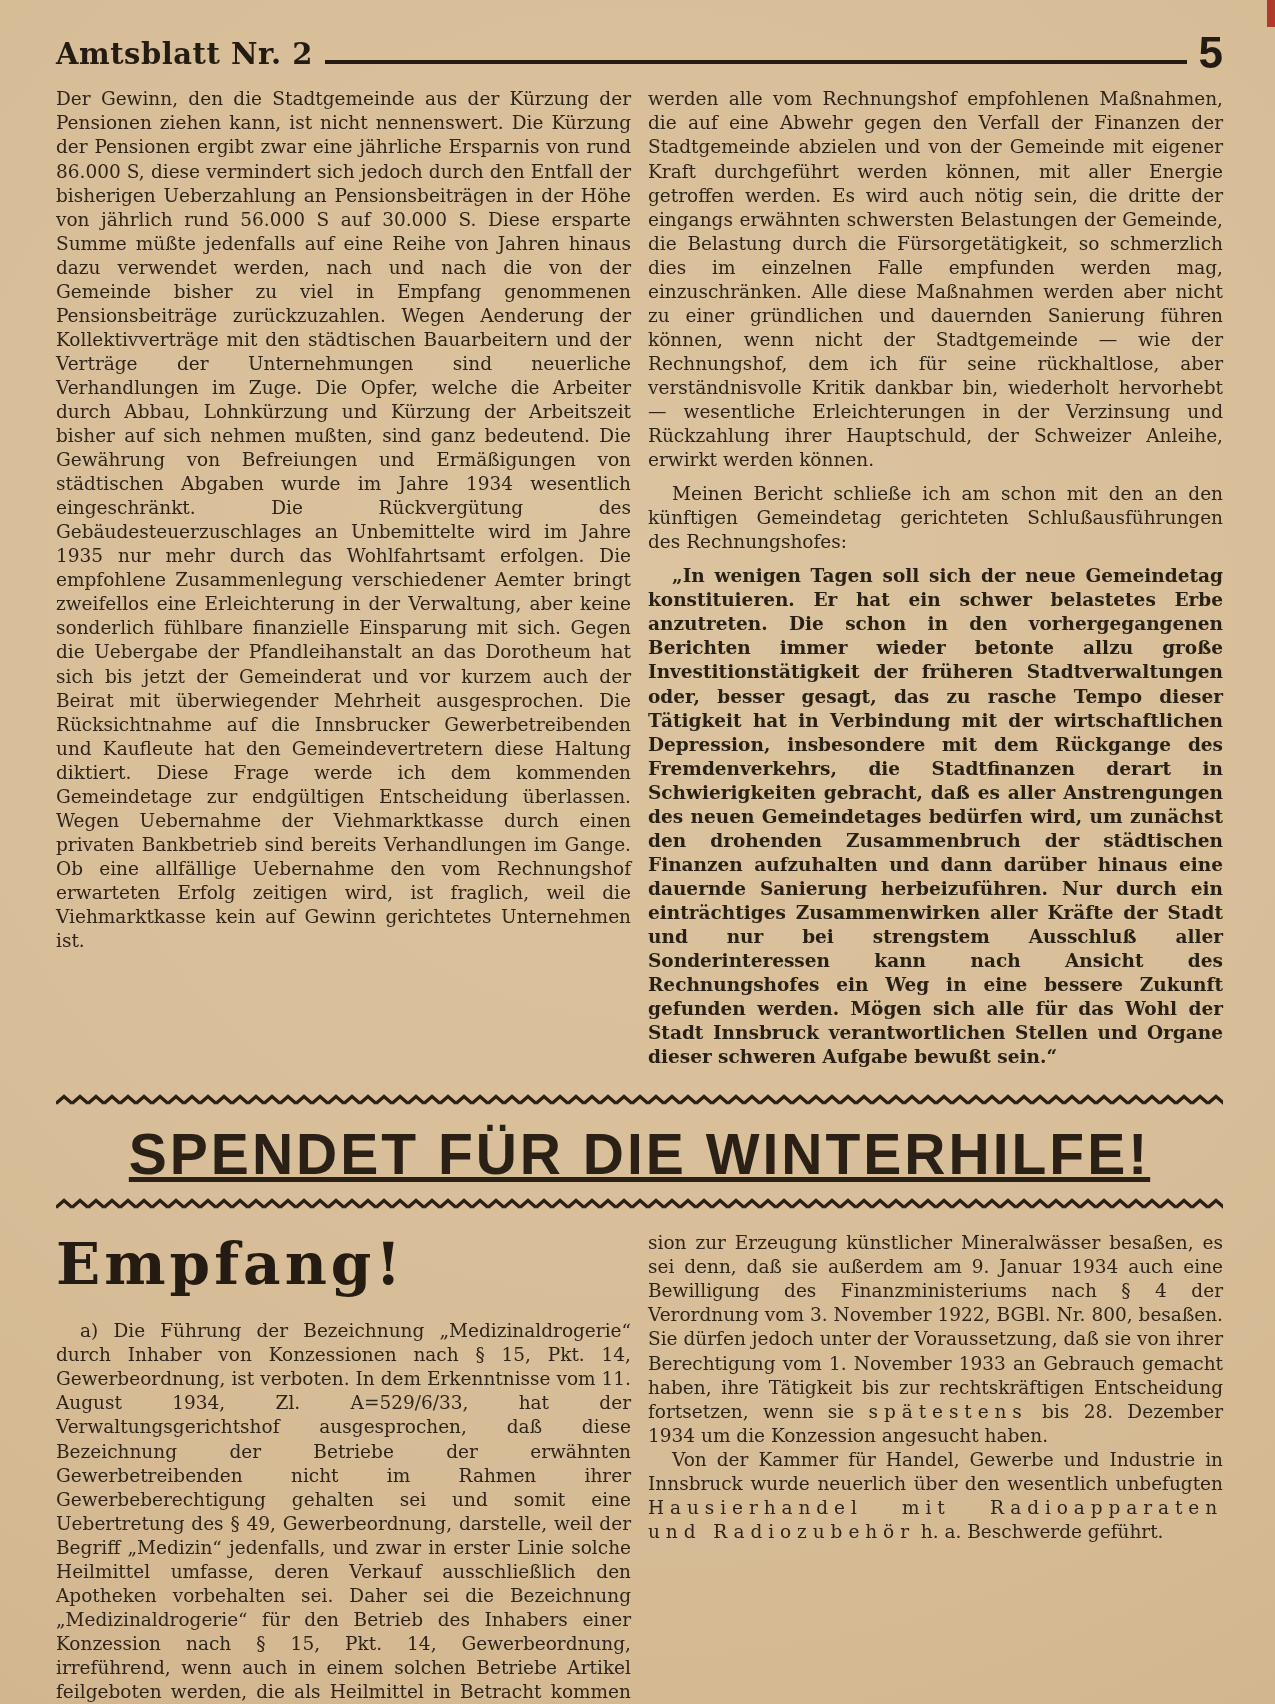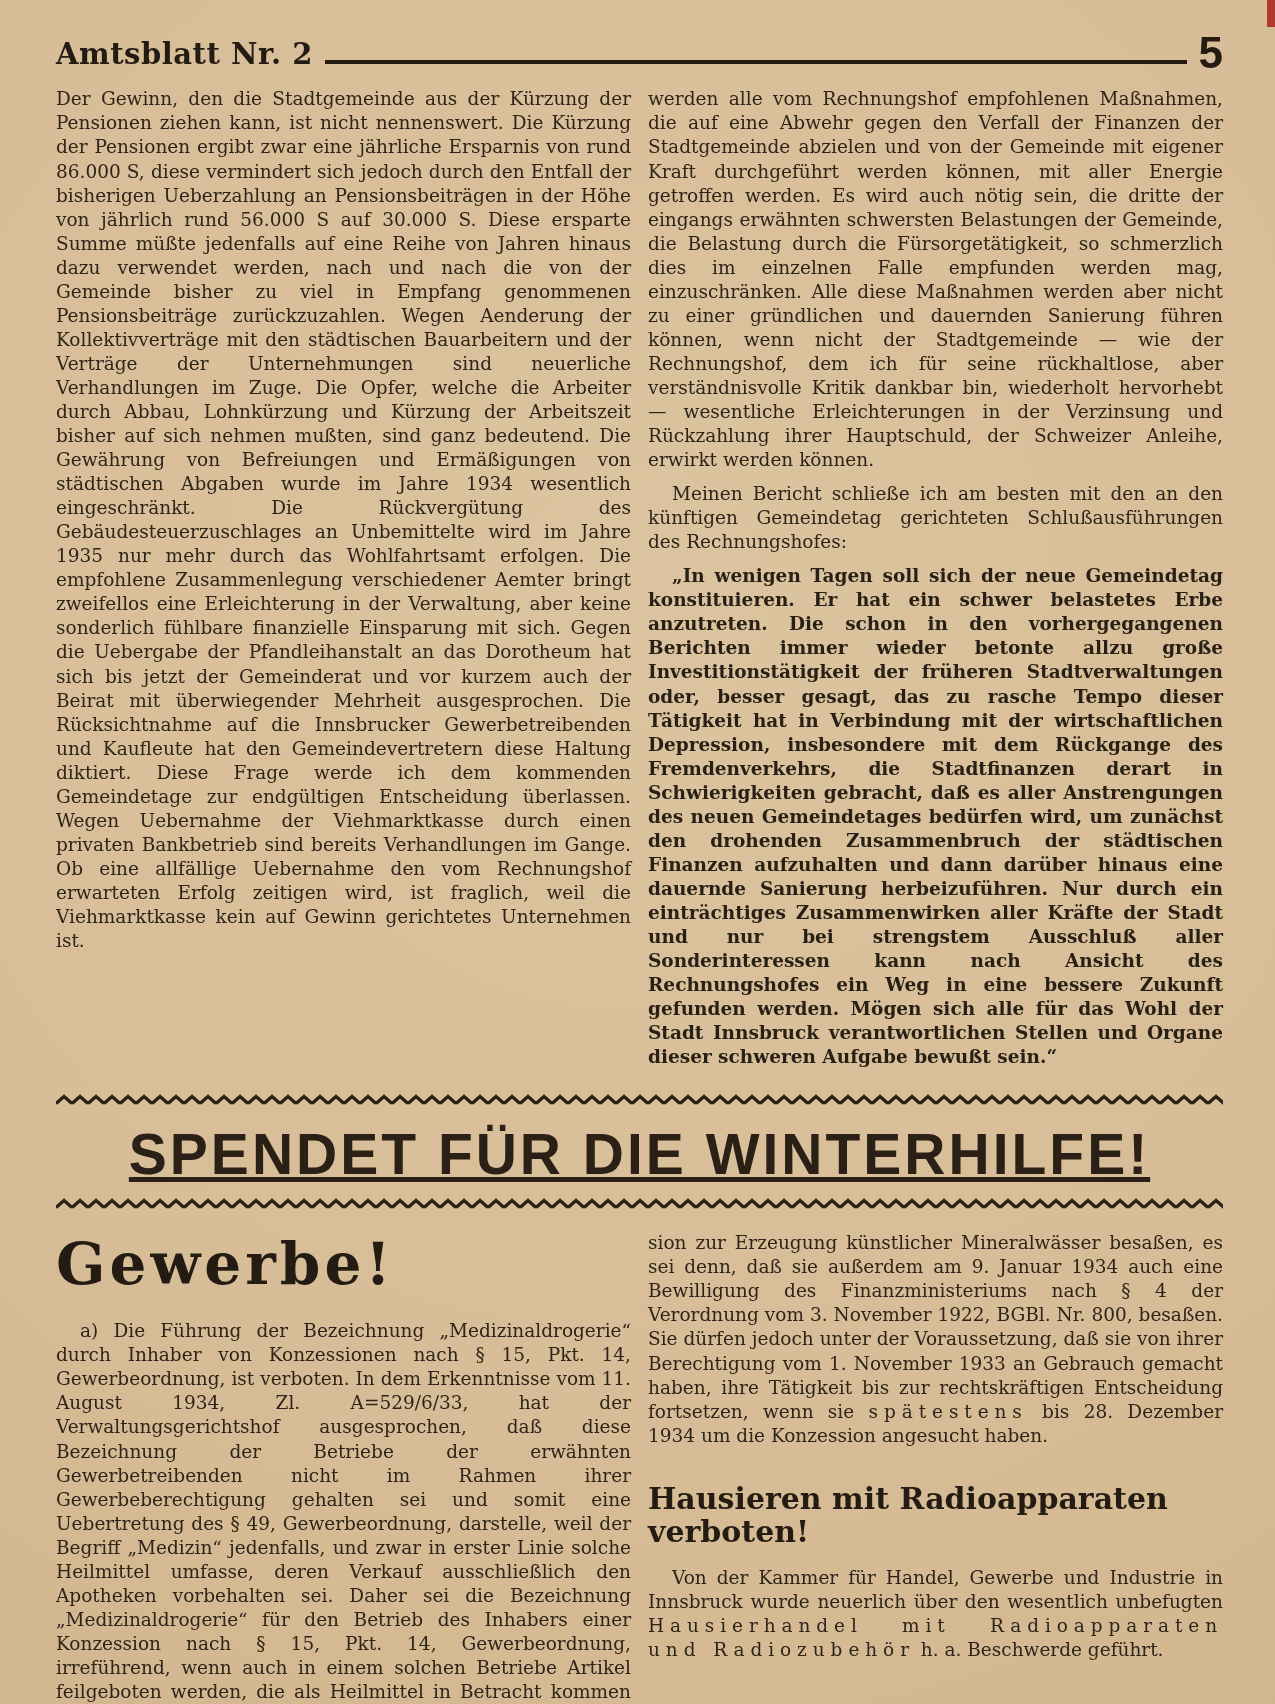--- a/index.html
+++ b/index.html
@@ -71,21 +71,21 @@
       <span class="mast-rule"></span>
       <span class="mast-page">5</span>
     </header>
 
     <section class="two-col">
       <div class="col">
         <p>Der Gewinn, den die Stadtgemeinde aus der Kürzung der Pensionen ziehen kann, ist nicht nennenswert. Die Kürzung der Pensionen ergibt zwar eine jährliche Ersparnis von rund 86.000 S, diese vermindert sich jedoch durch den Entfall der bisherigen Ueberzahlung an Pensionsbeiträgen in der Höhe von jährlich rund 56.000 S auf 30.000 S. Diese ersparte Summe müßte jedenfalls auf eine Reihe von Jahren hinaus dazu verwendet werden, nach und nach die von der Gemeinde bisher zu viel in Empfang genommenen Pensionsbeiträge zurückzuzahlen. Wegen Aenderung der Kollektivverträge mit den städtischen Bauarbeitern und der Verträge der Unternehmungen sind neuerliche Verhandlungen im Zuge. Die Opfer, welche die Arbeiter durch Abbau, Lohnkürzung und Kürzung der Arbeitszeit bisher auf sich nehmen mußten, sind ganz bedeutend. Die Gewährung von Befreiungen und Ermäßigungen von städtischen Abgaben wurde im Jahre 1934 wesentlich eingeschränkt. Die Rückvergütung des Gebäudesteuerzuschlages an Unbemittelte wird im Jahre 1935 nur mehr durch das Wohlfahrtsamt erfolgen. Die empfohlene Zusammenlegung verschiedener Aemter bringt zweifellos eine Erleichterung in der Verwaltung, aber keine sonderlich fühlbare finanzielle Einsparung mit sich. Gegen die Uebergabe der Pfandleihanstalt an das Dorotheum hat sich bis jetzt der Gemeinderat und vor kurzem auch der Beirat mit überwiegender Mehrheit ausgesprochen. Die Rücksichtnahme auf die Innsbrucker Gewerbetreibenden und Kaufleute hat den Gemeindevertretern diese Haltung diktiert. Diese Frage werde ich dem kommenden Gemeindetage zur endgültigen Entscheidung überlassen. Wegen Uebernahme der Viehmarktkasse durch einen privaten Bankbetrieb sind bereits Verhandlungen im Gange. Ob eine allfällige Uebernahme den vom Rechnungshof erwarteten Erfolg zeitigen wird, ist fraglich, weil die Viehmarktkasse kein auf Gewinn gerichtetes Unternehmen ist.</p>
       </div>
       <div class="col">
         <p class="sp-after">werden alle vom Rechnungshof empfohlenen Maßnahmen, die auf eine Abwehr gegen den Verfall der Finanzen der Stadtgemeinde abzielen und von der Gemeinde mit eigener Kraft durchgeführt werden können, mit aller Energie getroffen werden. Es wird auch nötig sein, die dritte der eingangs erwähnten schwersten Belastungen der Gemeinde, die Belastung durch die Fürsorgetätigkeit, so schmerzlich dies im einzelnen Falle empfunden werden mag, einzuschränken. Alle diese Maßnahmen werden aber nicht zu einer gründlichen und dauernden Sanierung führen können, wenn nicht der Stadtgemeinde — wie der Rechnungshof, dem ich für seine rückhaltlose, aber verständnisvolle Kritik dankbar bin, wiederholt hervorhebt — wesentliche Erleichterungen in der Verzinsung und Rückzahlung ihrer Hauptschuld, der Schweizer Anleihe, erwirkt werden können.</p>
-        <p class="indent sp-after">Meinen Bericht schließe ich am besten mit den an den künftigen Gemeindetag gerichteten Schlußausführungen des Rechnungshofes:</p>
+        <p class="indent sp-after">Meinen Bericht schließe ich am schon mit den an den künftigen Gemeindetag gerichteten Schlußausführungen des Rechnungshofes:</p>
         <p class="indent bold">„In wenigen Tagen soll sich der neue Gemeindetag konstituieren. Er hat ein schwer belastetes Erbe anzutreten. Die schon in den vorhergegangenen Berichten immer wieder betonte allzu große Investitionstätigkeit der früheren Stadtverwaltungen oder, besser gesagt, das zu rasche Tempo dieser Tätigkeit hat in Verbindung mit der wirtschaftlichen Depression, insbesondere mit dem Rückgange des Fremdenverkehrs, die Stadtfinanzen derart in Schwierigkeiten gebracht, daß es aller Anstrengungen des neuen Gemeindetages bedürfen wird, um zunächst den drohenden Zusammenbruch der städtischen Finanzen aufzuhalten und dann darüber hinaus eine dauernde Sanierung herbeizuführen. Nur durch ein einträchtiges Zusammenwirken aller Kräfte der Stadt und nur bei strengstem Ausschluß aller Sonderinteressen kann nach Ansicht des Rechnungshofes ein Weg in eine bessere Zukunft gefunden werden. Mögen sich alle für das Wohl der Stadt Innsbruck verantwortlichen Stellen und Organe dieser schweren Aufgabe bewußt sein.“</p>
       </div>
     </section>
 
     <section class="banner">
       <svg class="zigzag" xmlns="http://www.w3.org/2000/svg">
         <defs>
           <pattern id="zz1" width="16" height="14" patternUnits="userSpaceOnUse">
             <path d="M0 10.5 L8 3.5 L16 10.5" fill="none" stroke="#2a2016" stroke-width="3.4"></path>
           </pattern>
@@ -98,26 +98,25 @@
           <pattern id="zz2" width="16" height="14" patternUnits="userSpaceOnUse">
             <path d="M0 10.5 L8 3.5 L16 10.5" fill="none" stroke="#2a2016" stroke-width="3.4"></path>
           </pattern>
         </defs>
         <rect width="100%" height="14" fill="url(#zz2)"></rect>
       </svg>
     </section>
 
     <section class="two-col">
       <div class="col">
-        <h1 class="gewerbe-heading">Gewerbe!</h1>
+        <h1 class="gewerbe-heading">Empfang!</h1>
         <p class="indent">a) Die Führung der Bezeichnung „Medizinaldrogerie“ durch Inhaber von Konzessionen nach § 15, Pkt. 14, Gewerbeordnung, ist verboten. In dem Erkenntnisse vom 11. August 1934, Zl. A=529/6/33, hat der Verwaltungsgerichtshof ausgesprochen, daß diese Bezeichnung der Betriebe der erwähnten Gewerbetreibenden nicht im Rahmen ihrer Gewerbeberechtigung gehalten sei und somit eine Uebertretung des § 49, Gewerbeordnung, darstelle, weil der Begriff „Medizin“ jedenfalls, und zwar in erster Linie solche Heilmittel umfasse, deren Verkauf ausschließlich den Apotheken vorbehalten sei. Daher sei die Bezeichnung „Medizinaldrogerie“ für den Betrieb des Inhabers einer Konzession nach § 15, Pkt. 14, Gewerbeordnung, irreführend, wenn auch in einem solchen Betriebe Artikel feilgeboten werden, die als Heilmittel in Betracht kommen können.</p>
 
       </div>
       <div class="col">
         <p><span>sion zur Erzeugung künstlicher Mineralwässer besaßen, es sei denn, daß sie außerdem am 9. Januar 1934 auch eine Bewilligung des Finanzministeriums nach § 4 der Verordnung vom 3. November 1922, BGBl. Nr. 800, besaßen. Sie dürfen jedoch unter der Voraussetzung, daß sie von ihrer Berechtigung vom 1. November 1933 an Gebrauch gemacht haben, ihre Tätigkeit bis zur rechtskräftigen Entscheidung fortsetzen, wenn sie </span><span class="sperr">spätestens</span><span> bis 28. Dezember 1934 um die Konzession angesucht haben.</span></p>
-        <h2 class="radio-heading">Hausieren mit Radioapparaten verboten!</h2>
         <p class="indent"><span>Von der Kammer für Handel, Gewerbe und Industrie in Innsbruck wurde neuerlich über den wesentlich unbefugten </span><span class="sperr">Hausierhandel mit Radioapparaten und Radiozubehör</span><span> h. a. Beschwerde geführt.</span></p>
 
       </div>
     </section>
 
   </div>
 </div>
 
 </body></html>

